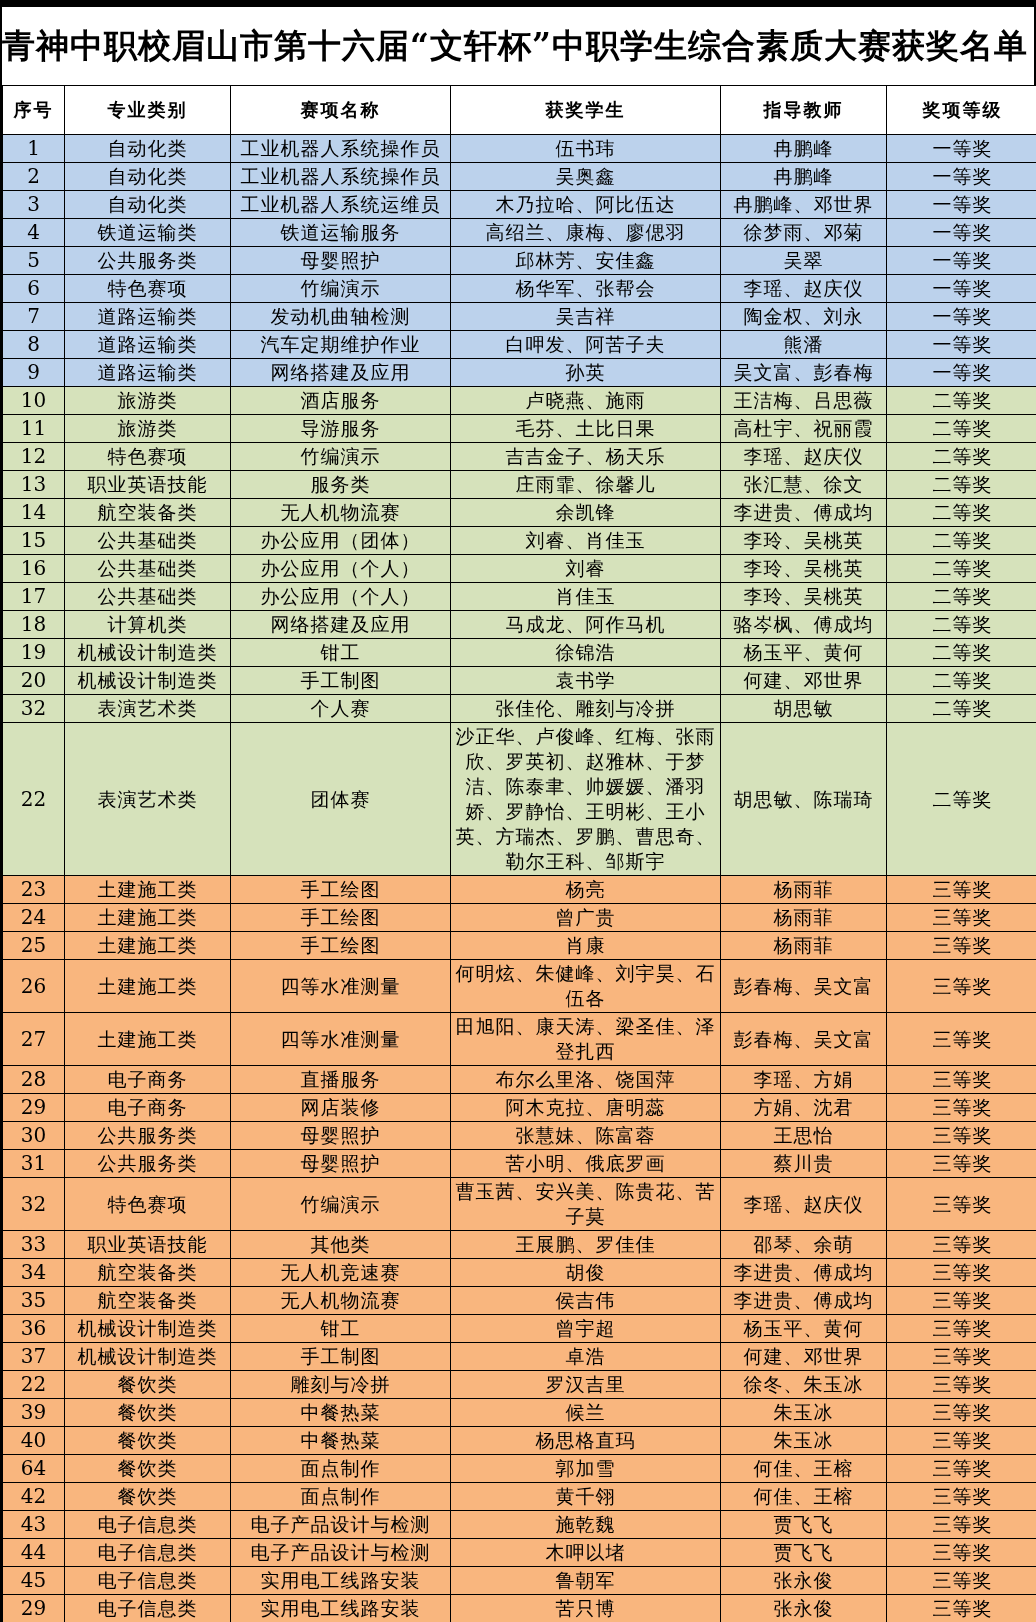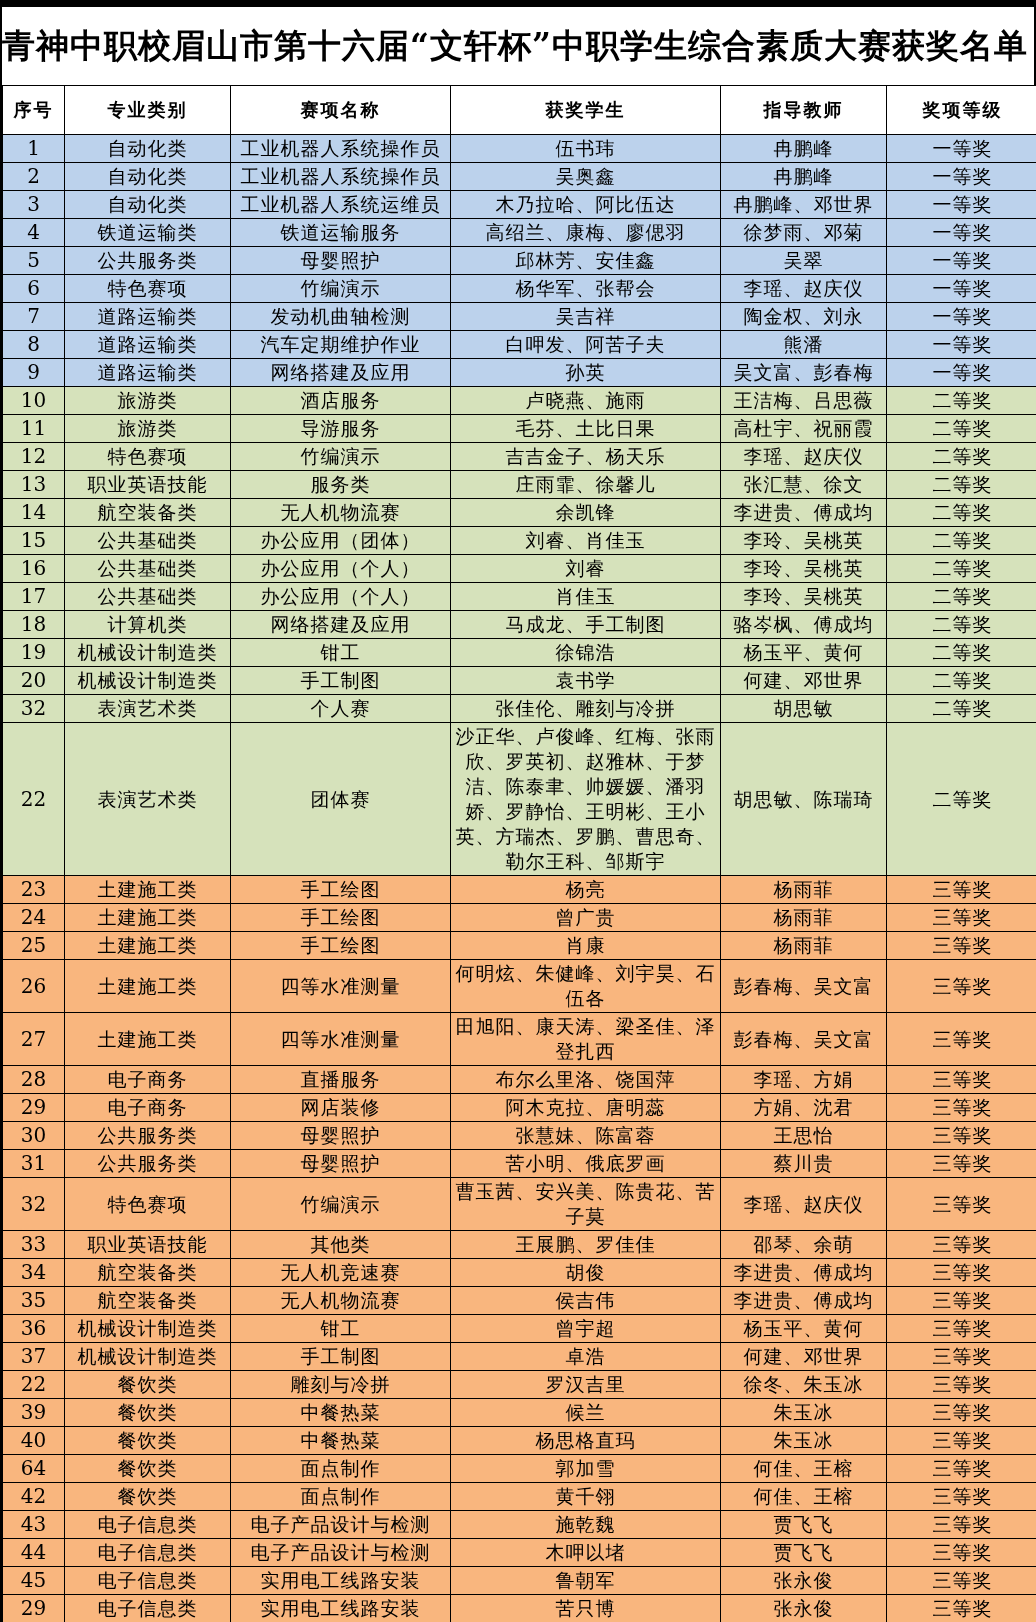--- a/index.html
+++ b/index.html
@@ -225,21 +225,21 @@
           <td class="col-category">公共基础类</td>
           <td class="col-event">办公应用（个人）</td>
           <td class="col-students">肖佳玉</td>
           <td class="col-teachers">李玲、吴桃英</td>
           <td class="col-award">二等奖</td>
         </tr>
         <tr class="tier-2">
           <td class="col-no">18</td>
           <td class="col-category">计算机类</td>
           <td class="col-event">网络搭建及应用</td>
-          <td class="col-students">马成龙、手工制图</td>
+          <td class="col-students">马成龙、阿作马机</td>
           <td class="col-teachers">骆岑枫、傅成均</td>
           <td class="col-award">二等奖</td>
         </tr>
         <tr class="tier-2">
           <td class="col-no">19</td>
           <td class="col-category">机械设计制造类</td>
           <td class="col-event">钳工</td>
           <td class="col-students">徐锦浩</td>
           <td class="col-teachers">杨玉平、黄何</td>
           <td class="col-award">二等奖</td>

